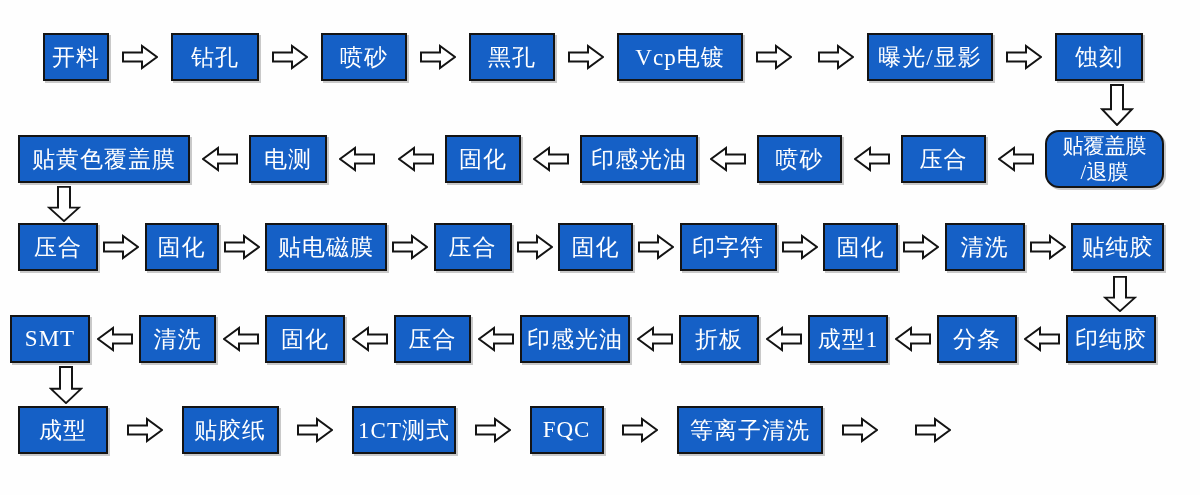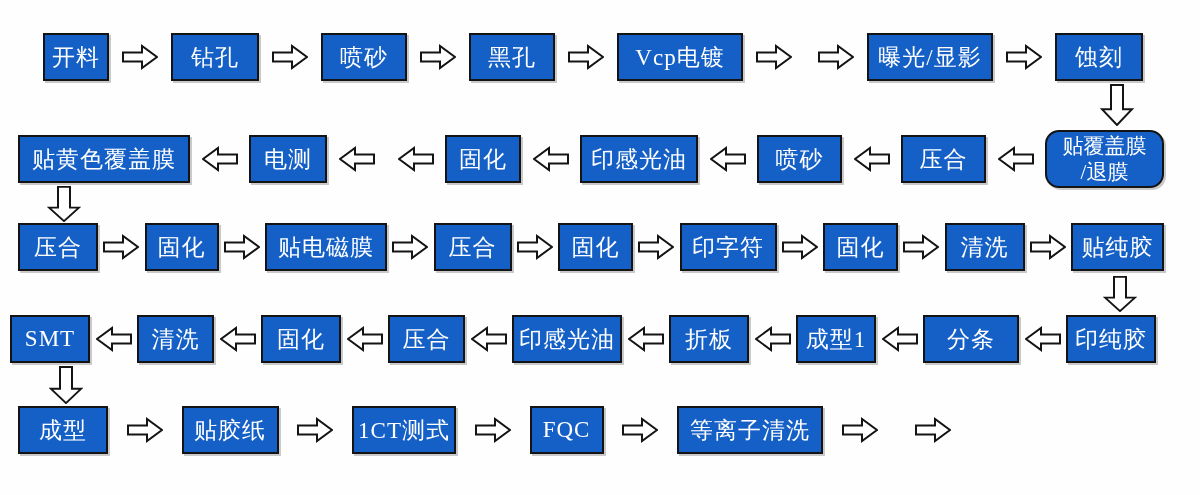--- a/index.html
+++ b/index.html
@@ -225,21 +225,21 @@
         <svg width="36" height="26" viewBox="0 0 36 26">
           <polygon points="35,8.5 16,8.5 16,2 1,13 16,24 16,17.5 35,17.5"></polygon>
         </svg>
       </div>
     <div class="box" style="width:80px">成型1</div>
     <div class="gap">
         <svg width="36" height="26" viewBox="0 0 36 26">
           <polygon points="35,8.5 16,8.5 16,2 1,13 16,24 16,17.5 35,17.5"></polygon>
         </svg>
       </div>
-    <div class="box" style="width:96px">分条</div>
+    <div class="box" style="width:80px">分条</div>
     <div class="gap">
         <svg width="36" height="26" viewBox="0 0 36 26">
           <polygon points="35,8.5 16,8.5 16,2 1,13 16,24 16,17.5 35,17.5"></polygon>
         </svg>
       </div>
     <div class="box" style="width:90px">印纯胶</div>
   </div>
 
   <div class="vconn" style="left:49px;top:366px;height:38px">
       <svg viewBox="0 0 34 40" preserveAspectRatio="none">

